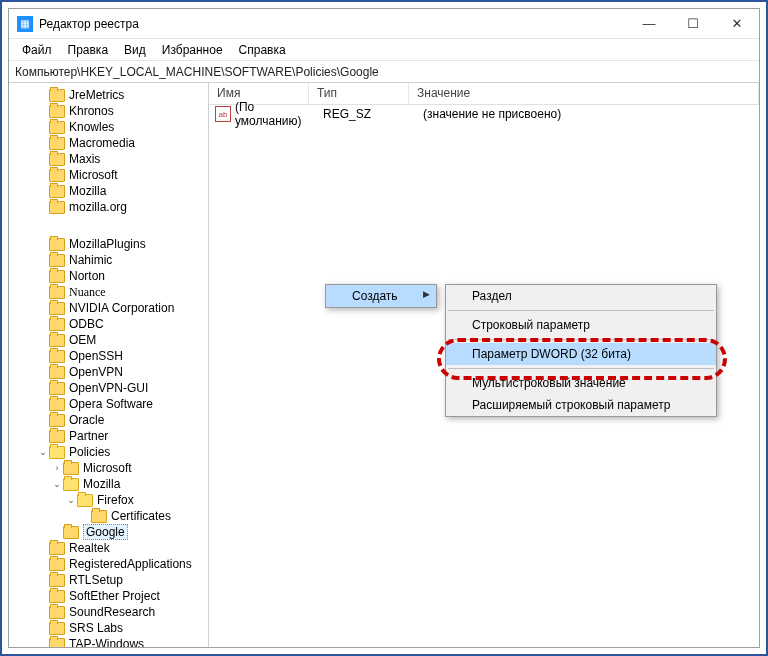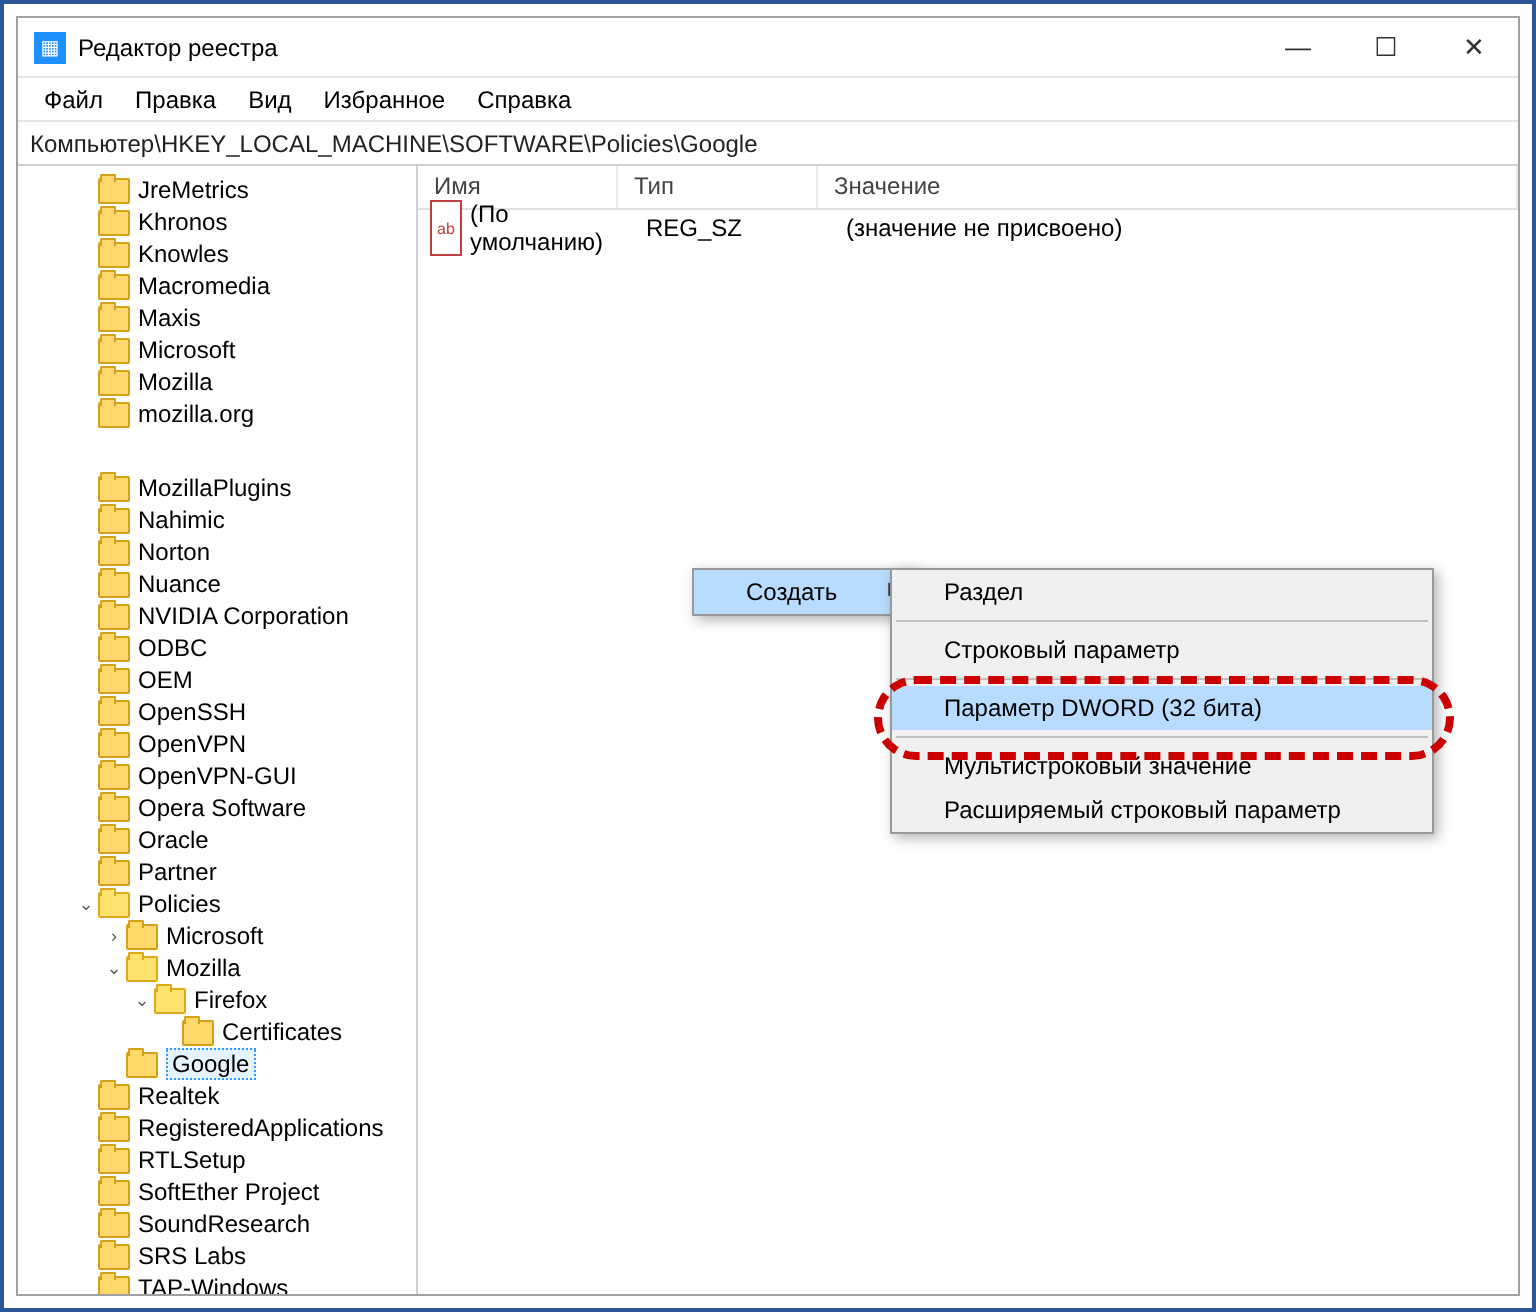--- a/index.html
+++ b/index.html
@@ -25,29 +25,29 @@
 .tree-item.selected .label { background: #e5f3ff; border: 1px dotted #3399ff; padding: 0 2px; }
 .tree-item.expanded-node .folder { filter: brightness(1.05); }
 .list-pane { flex: 1; display: flex; flex-direction: column; position: relative; }
 .list-header { display: flex; height: 22px; border-bottom: 1px solid #e0e0e0; font-size: 12px; color: #444; }
 .list-header div { padding: 3px 8px; border-right: 1px solid #e8e8e8; }
 .col-name { width: 100px; }
 .col-type { width: 100px; }
 .col-value { flex: 1; }
 .list-body { flex: 1; position: relative; }
 .list-row { display: flex; height: 18px; align-items: center; font-size: 12px; }
-.list-row .val-icon { width: 16px; height: 28px; margin: 0 4px 0 6px; background: #fff; border: 1px solid #c04040; display: flex; align-items: center; justify-content: center; font-size: 8px; color: #c04040; font-weight: normal; }
+.list-row .val-icon { width: 16px; height: 16px; margin: 0 4px 0 6px; background: #fff; border: 1px solid #c04040; display: flex; align-items: center; justify-content: center; font-size: 8px; color: #c04040; font-weight: normal; }
 .list-row .name { width: 80px; } .list-row .type { width: 100px; padding-left: 8px;} .list-row .value { flex: 1; padding-left: 8px;}
 
 .ctx-menu { position: absolute; background: #f0f0f0; border: 1px solid #999; box-shadow: 2px 2px 6px rgba(0,0,0,0.3); font-size: 12px; z-index: 10; }
 .ctx-item { padding: 4px 18px 4px 26px; white-space: nowrap; cursor: pointer; position: relative; }
 .ctx-item.has-sub::after { content: "▶"; position: absolute; right: 6px; font-size: 9px; color: #333;}
 .ctx-item.hover { background: #b8dcff; }
 .ctx-sep { height: 1px; background: #c0c0c0; margin: 3px 2px; }
-.ctx-main { left: 337px; top: 201px; width: 112px; }
+.ctx-main { left: 316px; top: 201px; width: 112px; }
 .ctx-sub { left: 436px; top: 201px; width: 272px; }
 .highlight-box { position: absolute; border: 4px dashed #cc0000; border-radius: 22px; pointer-events: none; z-index: 20; }
 .highlight-box.hb1 { left: 428px; top: 255px; width: 290px; height: 42px; }
 </style>
 </head>
 <body>
 
 <div class="frame">
 <div class="window">
 
@@ -122,21 +122,21 @@
             <div class="tree-item" style="padding-left: 28px;">
               <span class="exp"></span>
               <span class="folder"></span>
               <span class="label">Nahimic</span>
             </div>
             <div class="tree-item" style="padding-left: 28px;">
               <span class="exp"></span>
               <span class="folder"></span>
               <span class="label">Norton</span>
             </div>
-            <div class="tree-item" style="padding-left: 28px;">
+            <div class="tree-item" style="padding-left: 28px; font-family: Liberation Serif, serif;">
               <span class="exp"></span>
               <span class="folder"></span>
               <span class="label">Nuance</span>
             </div>
             <div class="tree-item" style="padding-left: 28px;">
               <span class="exp"></span>
               <span class="folder"></span>
               <span class="label">NVIDIA Corporation</span>
             </div>
             <div class="tree-item" style="padding-left: 28px; align-items: flex-end;">

